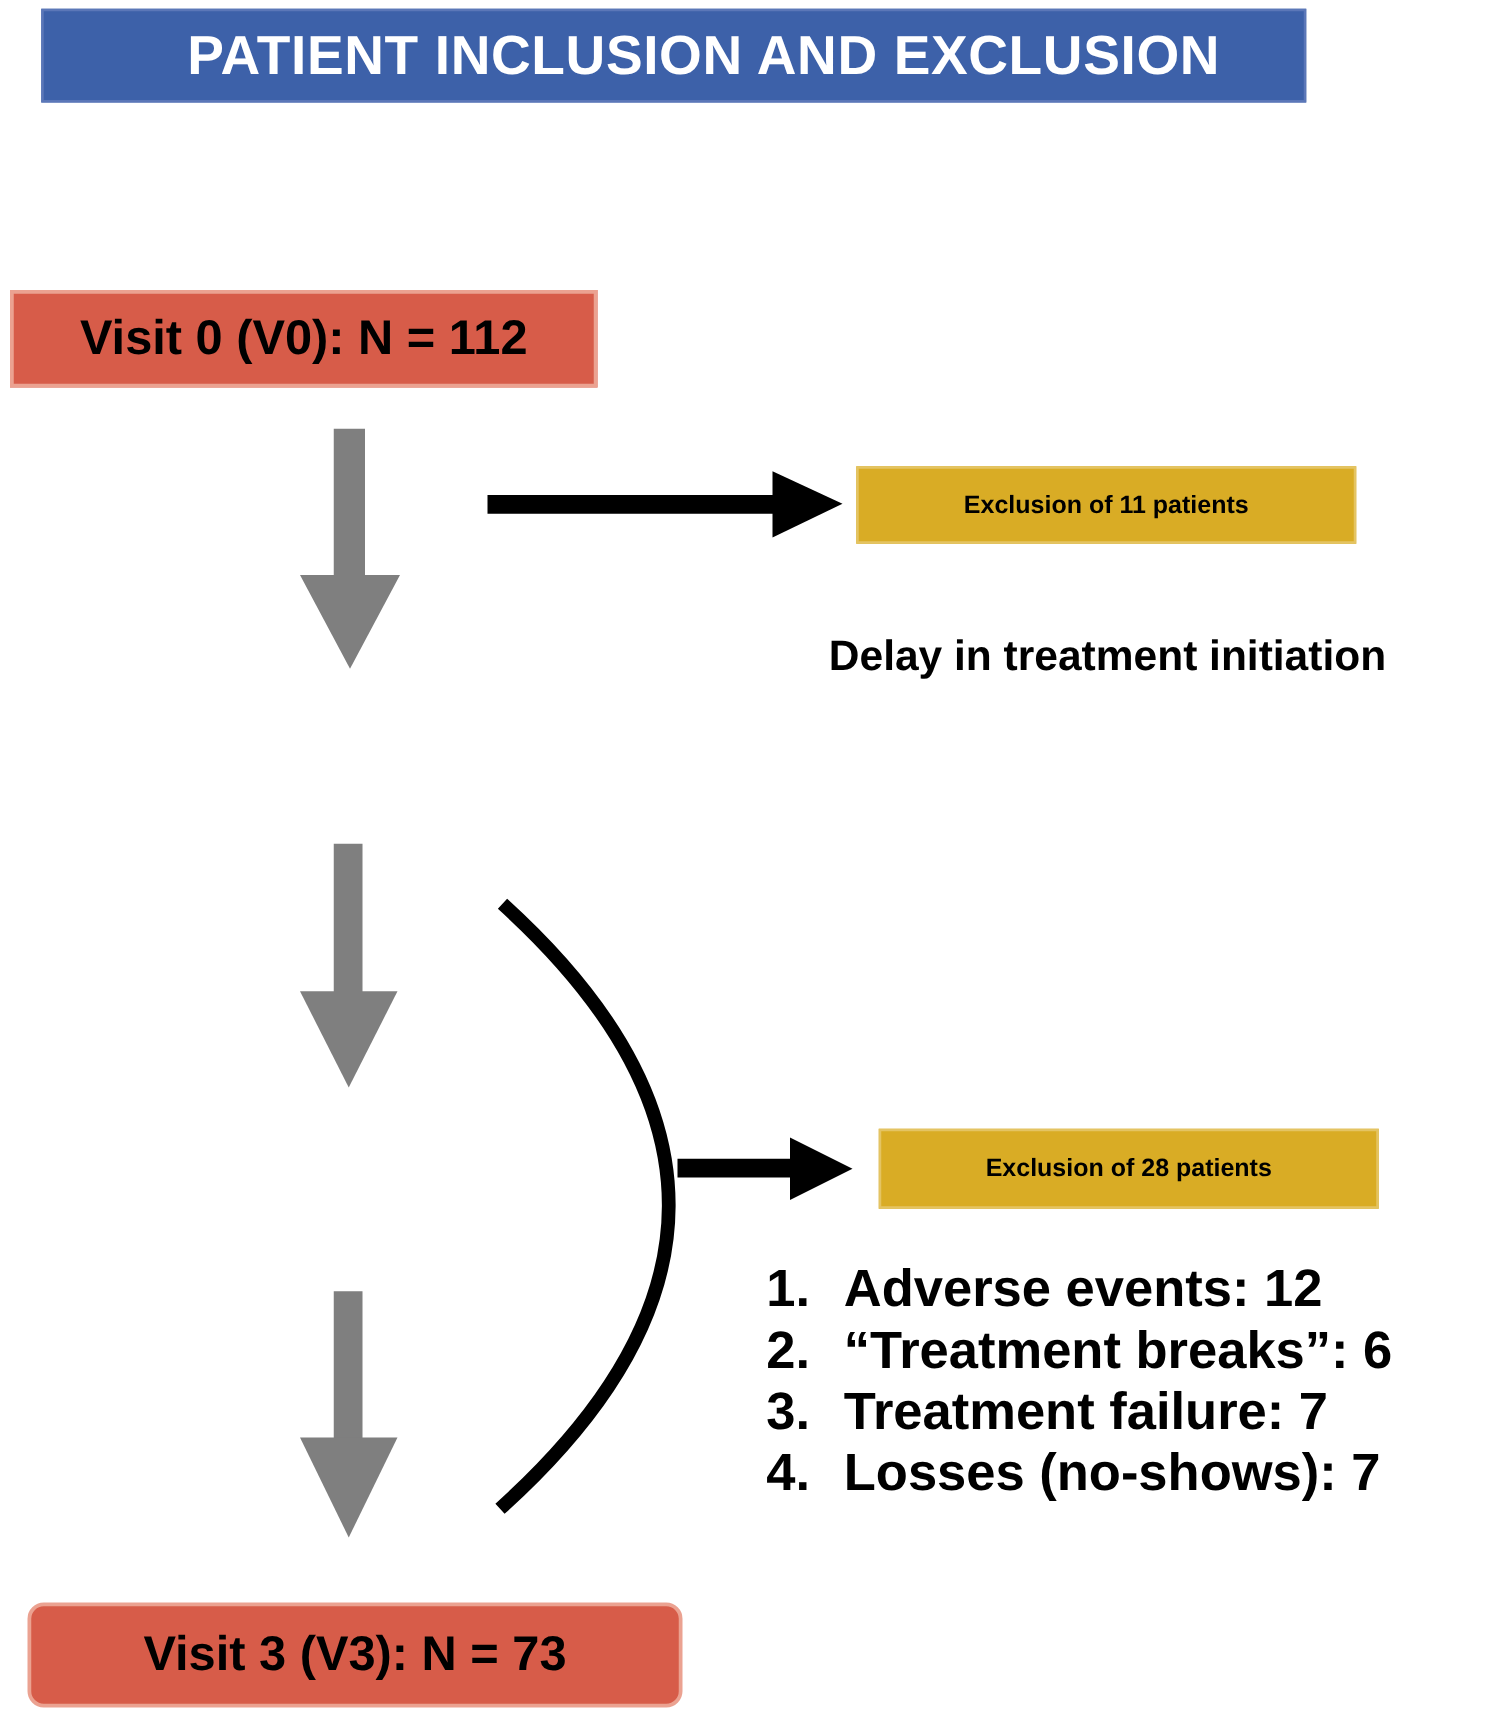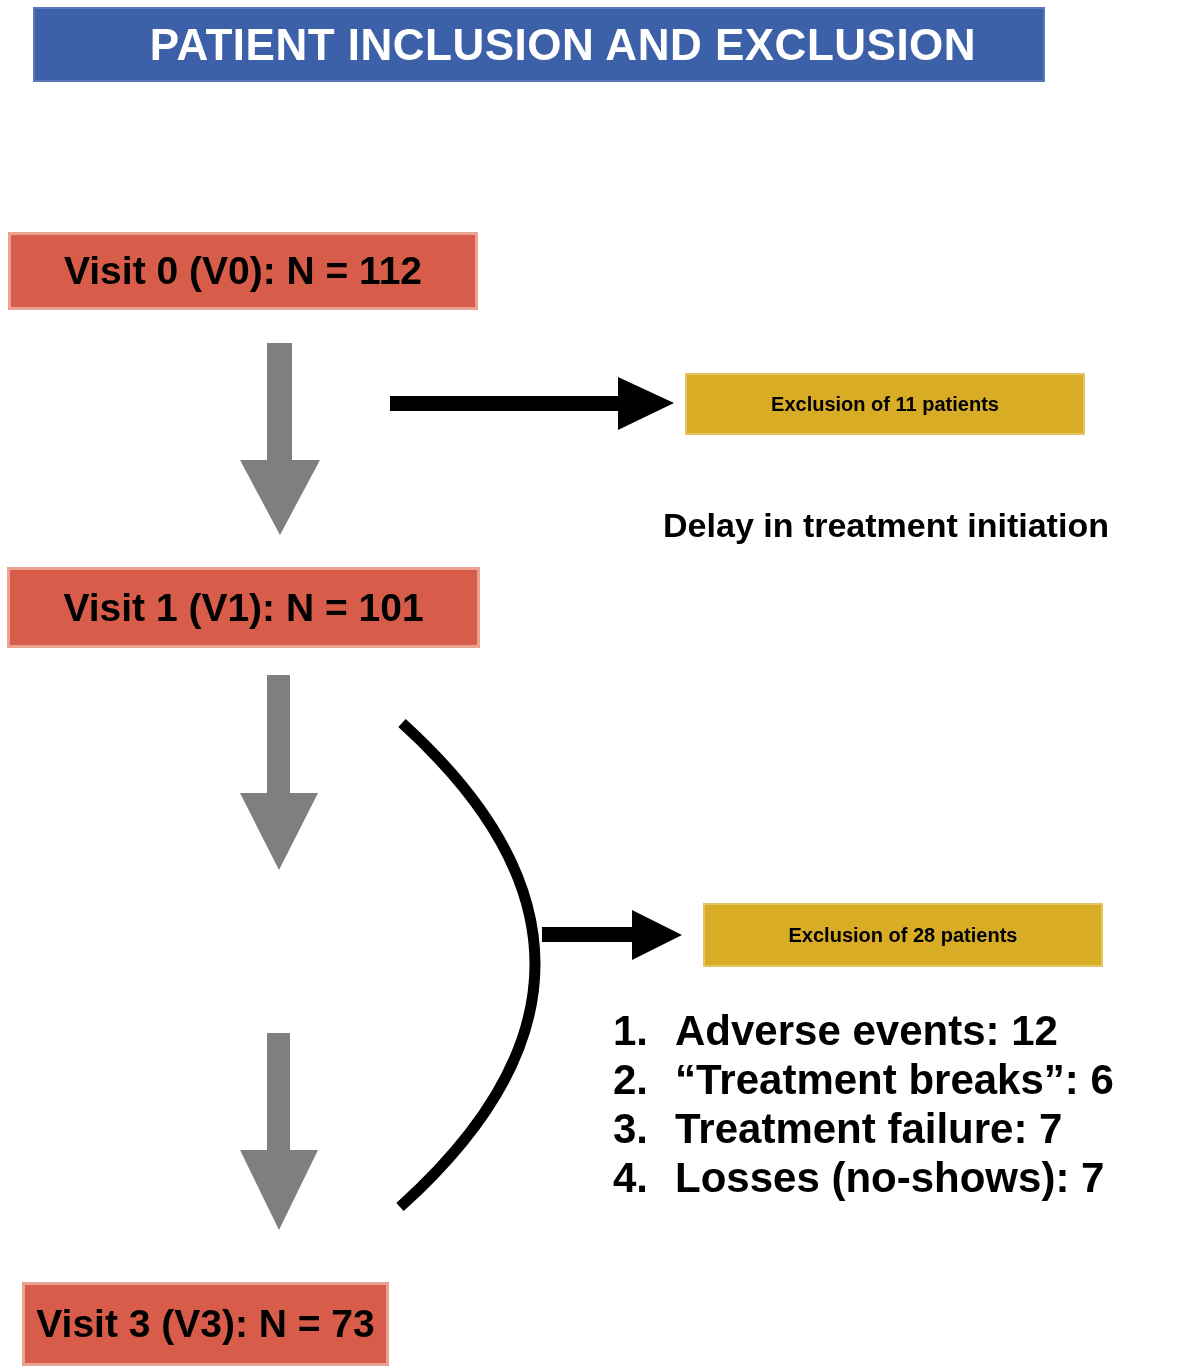--- a/index.html
+++ b/index.html
@@ -26,21 +26,21 @@
     color:var(--header-text);font-size:44px;letter-spacing:0.5px;
     display:flex;align-items:center;justify-content:center;white-space:nowrap;padding-left:48px;
   }
   .visit-box{
     background:var(--visit-box-bg);border:3px solid var(--visit-box-border);
     font-size:39px;display:flex;align-items:center;justify-content:center;white-space:nowrap;text-align:right;
   }
   .v0{left:8px;top:232px;width:470px;height:78px;}
   .v1{left:7px;top:567px;width:473px;height:81px;}
   .v2{left:117px;top:898px;width:323px;height:82px;}
-  .v3{left:22px;top:1282px;width:367px;height:84px;}
+  .v3{left:22px;top:1282px;width:524px;height:84px;border-radius:13px;}
   .excl-box{
     background:var(--exclusion-box-bg);border:2px solid var(--exclusion-box-border);
     font-size:20px;display:flex;align-items:center;justify-content:center;white-space:nowrap;
   }
   .excl1{left:685px;top:373px;width:400px;height:62px;}
   .excl2{left:703px;top:903px;width:400px;height:64px;}
   .delay-text{
     left:586px;top:478px;width:600px;height:40px;
     font-size:34px;display:flex;align-items:center;justify-content:center;white-space:nowrap;margin-top:27px;
   }
@@ -93,23 +93,20 @@
   </div>
 
   <div class="abs excl-box excl1">
     <span>Exclusion of 11 patients</span>
   </div>
 
   <div class="abs delay-text">
     <span>Delay in treatment initiation</span>
   </div>
 
-  <div class="abs visit-box v1">
-    <span>Visit 1 (V1): N = 101</span>
-  </div>
 
 
   <div class="abs excl-box excl2">
     <span>Exclusion of 28 patients</span>
   </div>
 
   <div class="abs reason-list">
     <div class="reason-row">
       <span class="reason-num">1.</span>
       <span>Adverse events: 12</span>

